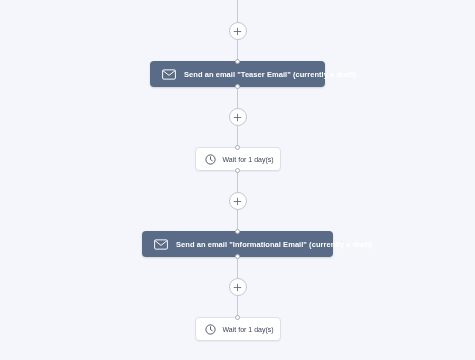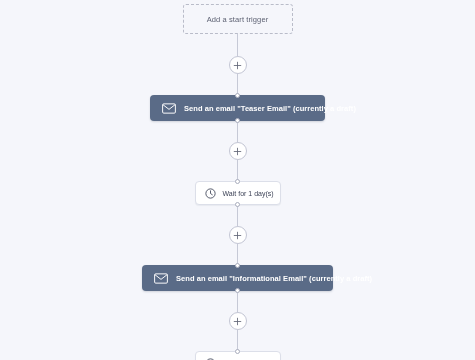--- a/index.html
+++ b/index.html
@@ -146,23 +146,20 @@
     color: #3d4357;
     white-space: nowrap;
   }
 </style>
 </head>
 <body>
 
 <div id="canvas">
   <div class="flow">
 
-    <div class="start-trigger">
-      <span class="start-trigger-label">Add a start trigger</span>
-    </div>
 
     <div class="connector conn-plusgap"></div>
 
     <div class="plus-btn">
       <svg viewBox="0 0 12 12" width="9" height="9">
         <path d="M6 1.6 V10.4 M1.6 6 H10.4" stroke="#5e6273" stroke-width="1.1" stroke-linecap="round"></path>
       </svg>
     </div>
 
     <div class="connector conn-plusgap"></div>

